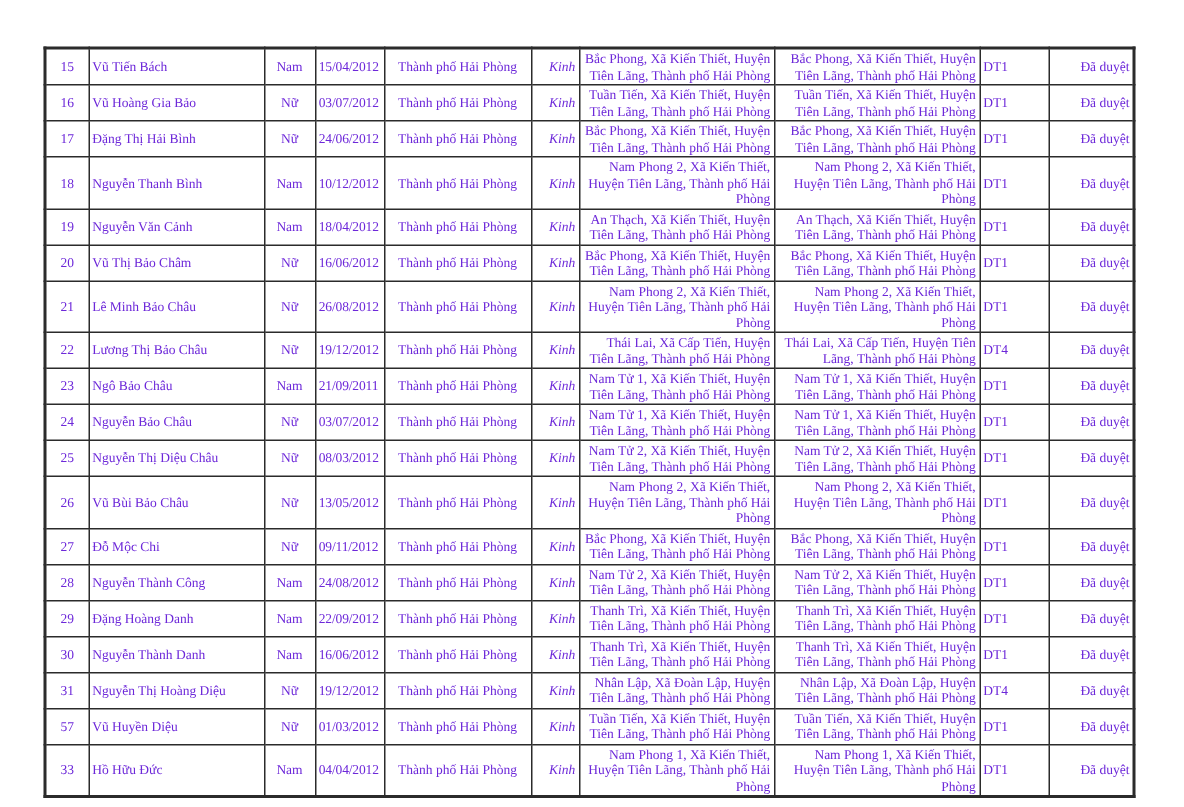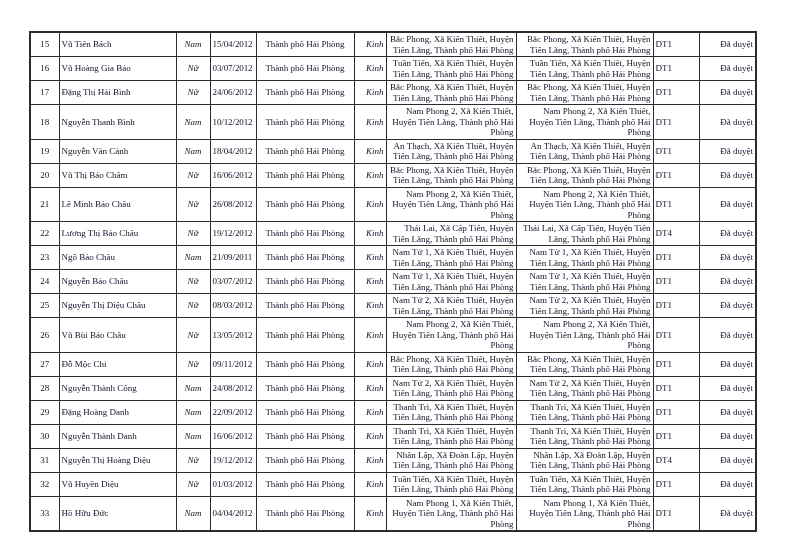--- a/index.html
+++ b/index.html
@@ -8,21 +8,21 @@
     background: #ffffff;
     width: 789px;
     height: 538px;
     overflow: hidden;
   }
   .page {
     position: relative;
     width: 789px;
     height: 538px;
     font-family: "Liberation Serif", "DejaVu Serif", serif;
-    color: #0f172a;
+    color: #6d28d9;
   }
   table.records {
     position: absolute;
     left: 29px;
     top: 31px;
     width: 726px;
     border-collapse: collapse;
     table-layout: fixed;
     border: 2px solid #2b2b2b;
     font-size: 9px;
@@ -30,21 +30,21 @@
   }
   table.records td {
     border: 1px solid #2b2b2b;
     vertical-align: middle;
     padding: 1px 2px;
     overflow: hidden;
     word-wrap: break-word;
   }
   td.c-stt    { text-align: center; }
   td.c-name   { text-align: left; padding-left: 3px; margin-left: 24px; }
-  td.c-gender { text-align: center; font-style: italic; }
+  td.c-gender { text-align: center; }
   td.c-dob    { text-align: left; padding-left: 1px; white-space: nowrap; letter-spacing: -0.1px; margin-left: 12px; }
   td.c-city   { text-align: center; padding-left: 3px; }
   td.c-eth    { text-align: right; padding-left: 2px; font-style: italic; }
   td.c-addr1,
   td.c-addr2  { text-align: right; padding-left: 2px; padding-right: 2px; }
   td.c-code   { text-align: left; }
   td.c-status { text-align: right; padding-left: 4px; }
 </style>
 </head>
 <body>
@@ -262,21 +262,21 @@
     <td class="c-gender">Nữ</td>
     <td class="c-dob">19/12/2012</td>
     <td class="c-city">Thành phố Hải Phòng</td>
     <td class="c-eth">Kinh</td>
     <td class="c-addr1">Nhân Lập, Xã Đoàn Lập, Huyện Tiên Lãng, Thành phố Hải Phòng</td>
     <td class="c-addr2">Nhân Lập, Xã Đoàn Lập, Huyện Tiên Lãng, Thành phố Hải Phòng</td>
     <td class="c-code">DT4</td>
     <td class="c-status">Đã duyệt</td>
   </tr>
         <tr>
-    <td class="c-stt">32</td>
+    <td class="c-stt">57</td>
     <td class="c-name">Vũ Huyền Diệu</td>
     <td class="c-gender">Nữ</td>
     <td class="c-dob">01/03/2012</td>
     <td class="c-city">Thành phố Hải Phòng</td>
     <td class="c-eth">Kinh</td>
     <td class="c-addr1">Tuần Tiến, Xã Kiến Thiết, Huyện Tiên Lãng, Thành phố Hải Phòng</td>
     <td class="c-addr2">Tuần Tiến, Xã Kiến Thiết, Huyện Tiên Lãng, Thành phố Hải Phòng</td>
     <td class="c-code">DT1</td>
     <td class="c-status">Đã duyệt</td>
   </tr>

